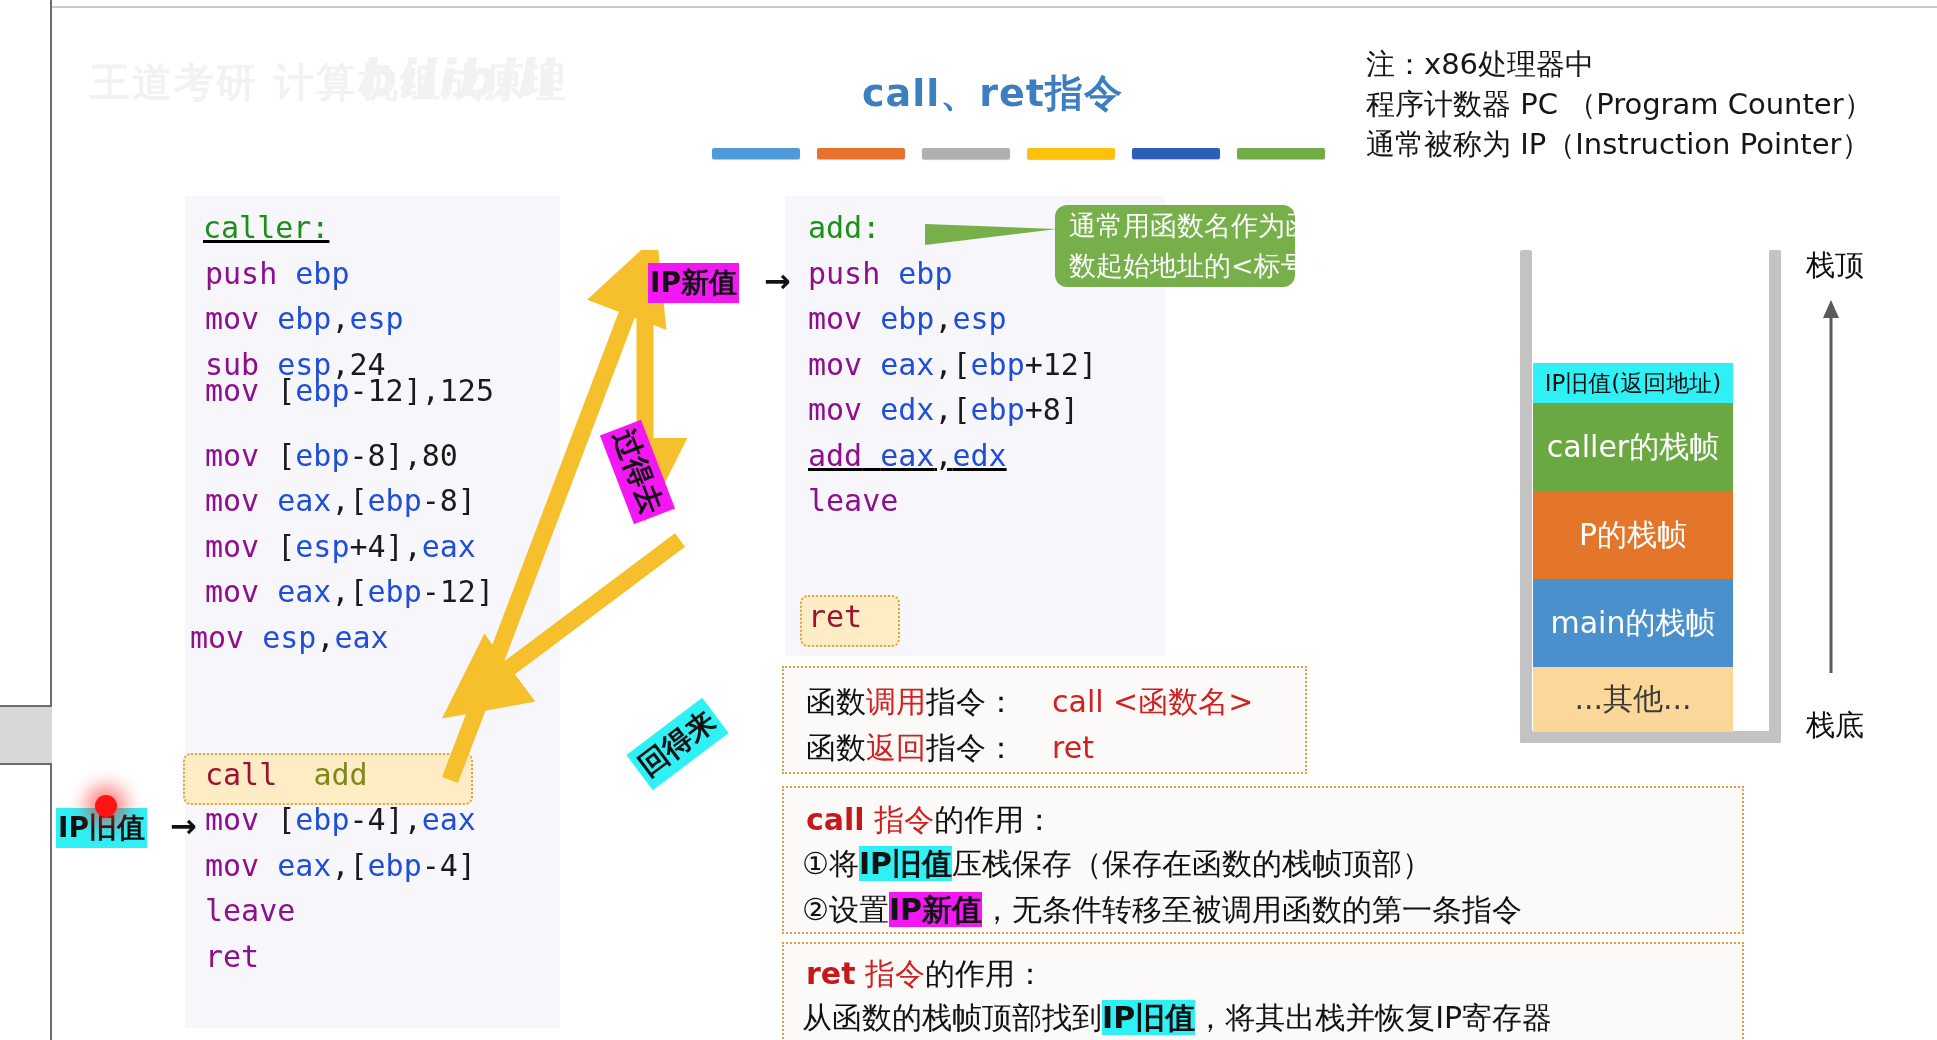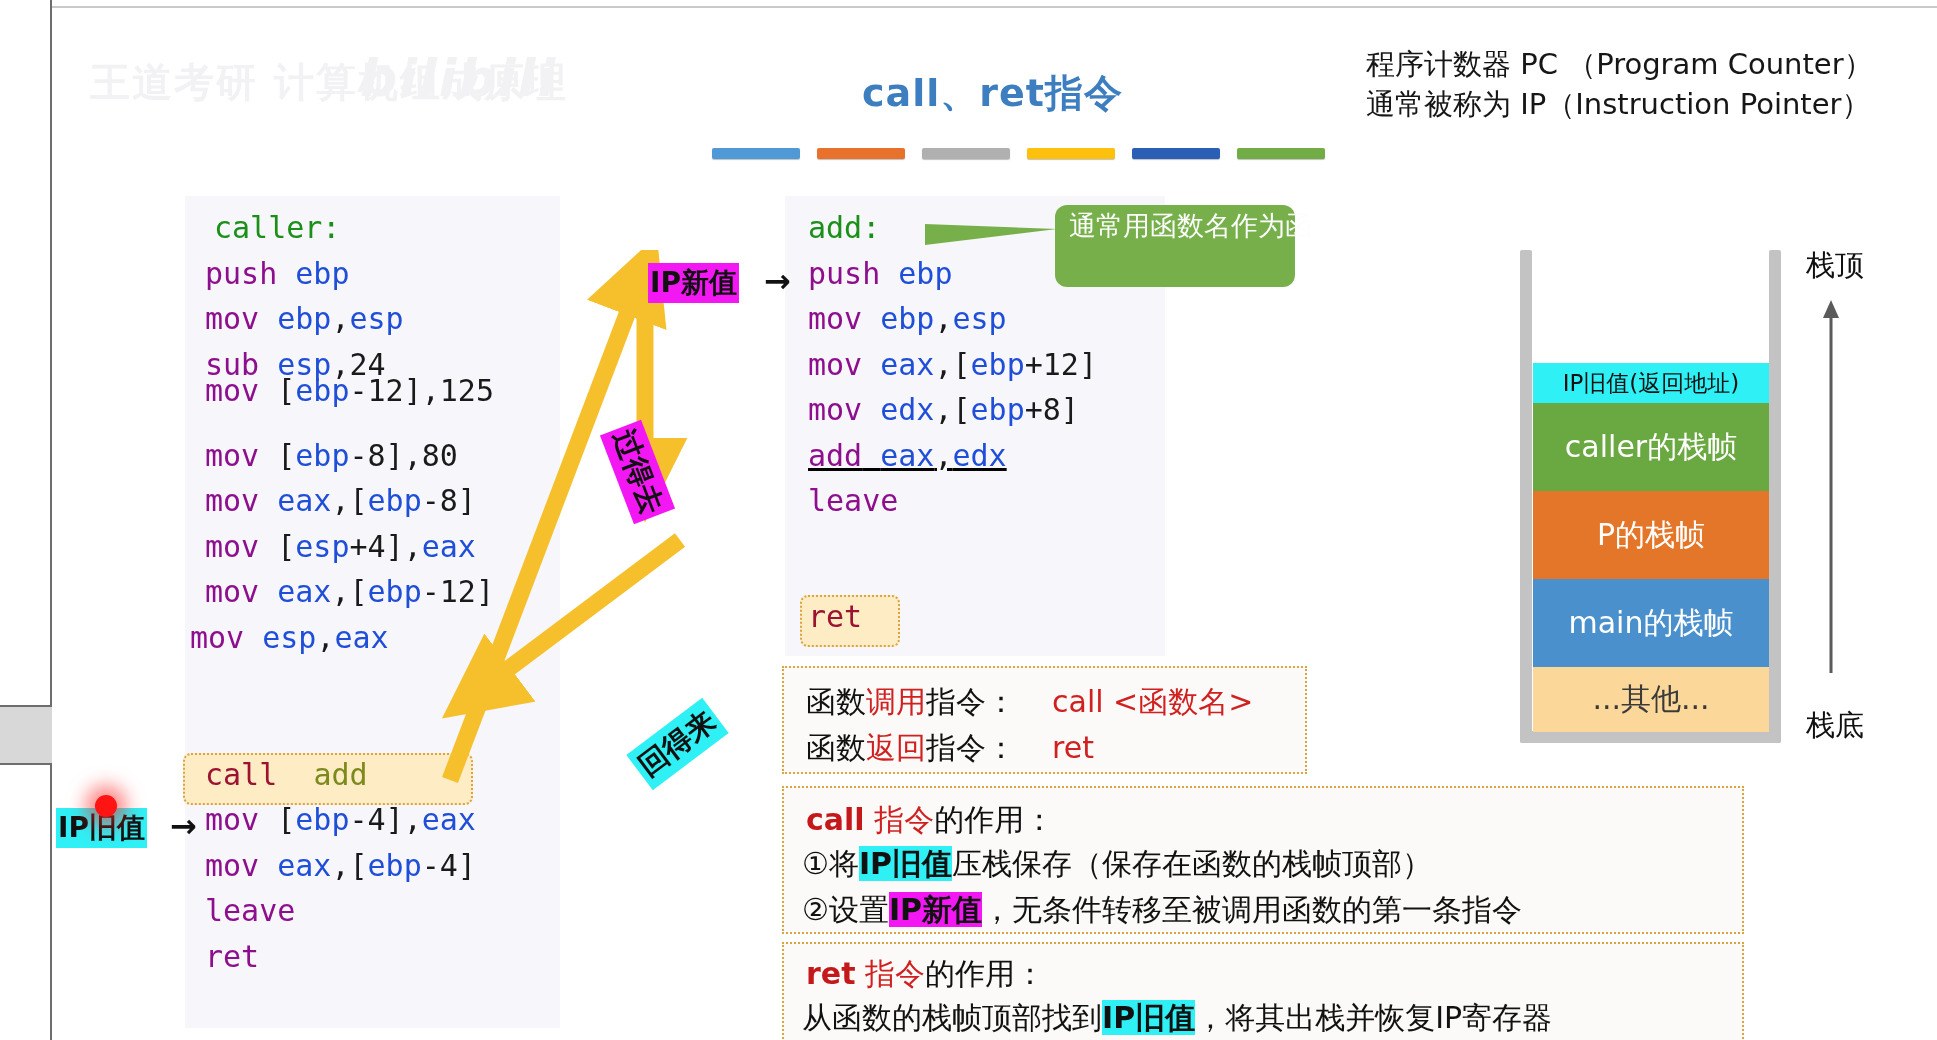--- a/index.html
+++ b/index.html
@@ -49,21 +49,21 @@
 
   .rotlabel{position:absolute;font-size:29px;font-weight:bold;white-space:nowrap;padding:2px 4px;color:#111;}
 
   #laser{position:absolute;left:95px;top:795px;width:22px;height:22px;border-radius:50%;background:#ff1414;box-shadow:0 0 18px 10px rgba(255,40,40,.55);}
 
   
   #stack-wrap{position:absolute;left:1520px;top:250px;}
   #stack-left{position:absolute;left:0;top:0;width:12px;height:493px;background:#c3c3c3;border-radius:2px;}
   #stack-right{position:absolute;left:249px;top:0;width:12px;height:493px;background:#c3c3c3;border-radius:2px;}
   #stack-bottom{position:absolute;left:0;top:481px;width:261px;height:12px;background:#c3c3c3;border-radius:2px;}
-  .frame{position:absolute;left:13px;width:236px;box-sizing:border-box;display:flex;align-items:center;justify-content:center;color:#fff;white-space:nowrap;}
+  .frame{position:absolute;left:13px;width:200px;box-sizing:border-box;display:flex;align-items:center;justify-content:center;color:#fff;white-space:nowrap;}
   #axis-arrow{position:absolute;left:1818px;top:298px;}
   .axislabel{position:absolute;font-size:29px;color:#111;white-space:nowrap;}
 
   .textbox{position:absolute;background:#fbfaf8;border:2px dotted #d9a441;box-sizing:border-box;}
   .tbline{white-space:nowrap;color:#111;margin-top:8px;}
   .red{color:#d02020;}
   .redb{color:#c5181b;font-weight:bold;}
 </style>
 </head>
 <body>
@@ -80,32 +80,33 @@
 <div id="title-bars">
   <div class="bar" style="background:#4f9ad6"></div>
   <div class="bar" style="background:#e8712b"></div>
   <div class="bar" style="background:#b0b0b0"></div>
   <div class="bar" style="background:#fdc00c"></div>
   <div class="bar" style="background:#2a5fb5"></div>
   <div class="bar" style="background:#71ac46"></div>
 </div>
 
 <div id="note">
+  <div>注：x86处理器中</div>
   <div>程序计数器 PC （Program Counter）</div>
   <div>通常被称为 IP（Instruction Pointer）</div>
 </div>
 
 <div class="codeblock" id="code-caller"></div>
 <div class="codeblock" id="code-add"></div>
 
 <div class="hlbox" id="call-hl" style="left:183px;top:753px;width:290px;height:52px;"></div>
 <div class="hlbox" id="ret-hl" style="left:800px;top:595px;width:100px;height:52px;"></div>
 
 <div id="caller-lines">
-    <div class="codeline mono" style="left: 214px; top: 210px;"><span class="lbl">caller:</span></div>
+    <div class="codeline mono" style="left: 203px; top: 210px; text-decoration: underline;"><span class="lbl">caller:</span></div>
     <div class="codeline mono" style="left: 205px; top: 255.5px;"><span class="mn">push</span><span class="pun"> </span><span class="reg">ebp</span></div>
     <div class="codeline mono" style="left: 205px; top: 301px;"><span class="mn">mov</span><span class="pun"> </span><span class="reg">ebp</span><span class="pun">,</span><span class="reg">esp</span></div>
     <div class="codeline mono" style="left: 205px; top: 346.5px;"><span class="mn">sub</span><span class="pun"> </span><span class="reg">esp</span><span class="pun">,</span><span class="num">24</span></div>
     <div class="codeline mono" style="left: 205px; top: 373px; text-align: center;"><span class="mn">mov</span><span class="pun"> </span><span class="pun">[</span><span class="reg">ebp</span><span class="num">-12]</span><span class="pun">,</span><span class="num">125</span></div>
     <div class="codeline mono" style="left: 205px; top: 437.5px;"><span class="mn">mov</span><span class="pun"> </span><span class="pun">[</span><span class="reg">ebp</span><span class="num">-8]</span><span class="pun">,</span><span class="num">80</span></div>
     <div class="codeline mono" style="left: 205px; top: 483px;"><span class="mn">mov</span><span class="pun"> </span><span class="reg">eax</span><span class="pun">,</span><span class="pun">[</span><span class="reg">ebp</span><span class="num">-8]</span></div>
     <div class="codeline mono" style="left: 205px; top: 528.5px;"><span class="mn">mov</span><span class="pun"> </span><span class="pun">[</span><span class="reg">esp</span><span class="num">+4]</span><span class="pun">,</span><span class="reg">eax</span></div>
     <div class="codeline mono" style="left: 205px; top: 574px;"><span class="mn">mov</span><span class="pun"> </span><span class="reg">eax</span><span class="pun">,</span><span class="pun">[</span><span class="reg">ebp</span><span class="num">-12]</span></div>
     <div class="codeline mono" style="left: 190px; top: 619.5px;"><span class="mn">mov</span><span class="pun"> </span><span class="reg">esp</span><span class="pun">,</span><span class="reg">eax</span></div>
     <div class="codeline mono" style="left: 205px; top: 757px;"><span class="callmn">call</span><span class="pun">  </span><span class="calltgt">add</span></div>
@@ -121,20 +122,21 @@
     <div class="codeline mono" style="left: 808px; top: 346.5px;"><span class="mn">mov</span><span class="pun"> </span><span class="reg">eax</span><span class="pun">,</span><span class="pun">[</span><span class="reg">ebp</span><span class="num">+12]</span></div>
     <div class="codeline mono" style="left: 808px; top: 392px;"><span class="mn">mov</span><span class="pun"> </span><span class="reg">edx</span><span class="pun">,</span><span class="pun">[</span><span class="reg">ebp</span><span class="num">+8]</span></div>
     <div class="codeline mono" style="left: 808px; top: 437.5px; text-decoration: underline;"><span class="mn">add</span><span class="pun"> </span><span class="reg">eax</span><span class="pun">,</span><span class="reg">edx</span></div>
     <div class="codeline mono" style="left: 808px; top: 483px;"><span class="mn">leave</span></div>
     <div class="codeline mono" style="left: 808px; top: 599px;"><span class="callmn">ret</span></div>
   </div>
 
 <div id="callout-tail"></div>
 <div id="callout">
   <div>通常用函数名作为函</div>
+  <div>数起始地址的&lt;标号&gt;</div>
 </div>
 
 <svg class="arrowsvg" style="left:440px;top:250px;width:420px;height:650px;" viewBox="0 0 420 650">
   <defs>
     <marker id="ah" markerWidth="5" markerHeight="5" refX="2.2" refY="2.5" orient="auto">
       <polygon points="0,0 5,2.5 0,5" fill="#f5c02c"></polygon>
     </marker>
   </defs>
   <line x1="10" y1="530" x2="200" y2="30" stroke="#f5c02c" stroke-width="17" marker-end="url(#ah)"></line>
   <line x1="205" y1="30" x2="205" y2="225" stroke="#f5c02c" stroke-width="17" marker-end="url(#ah)"></line>

